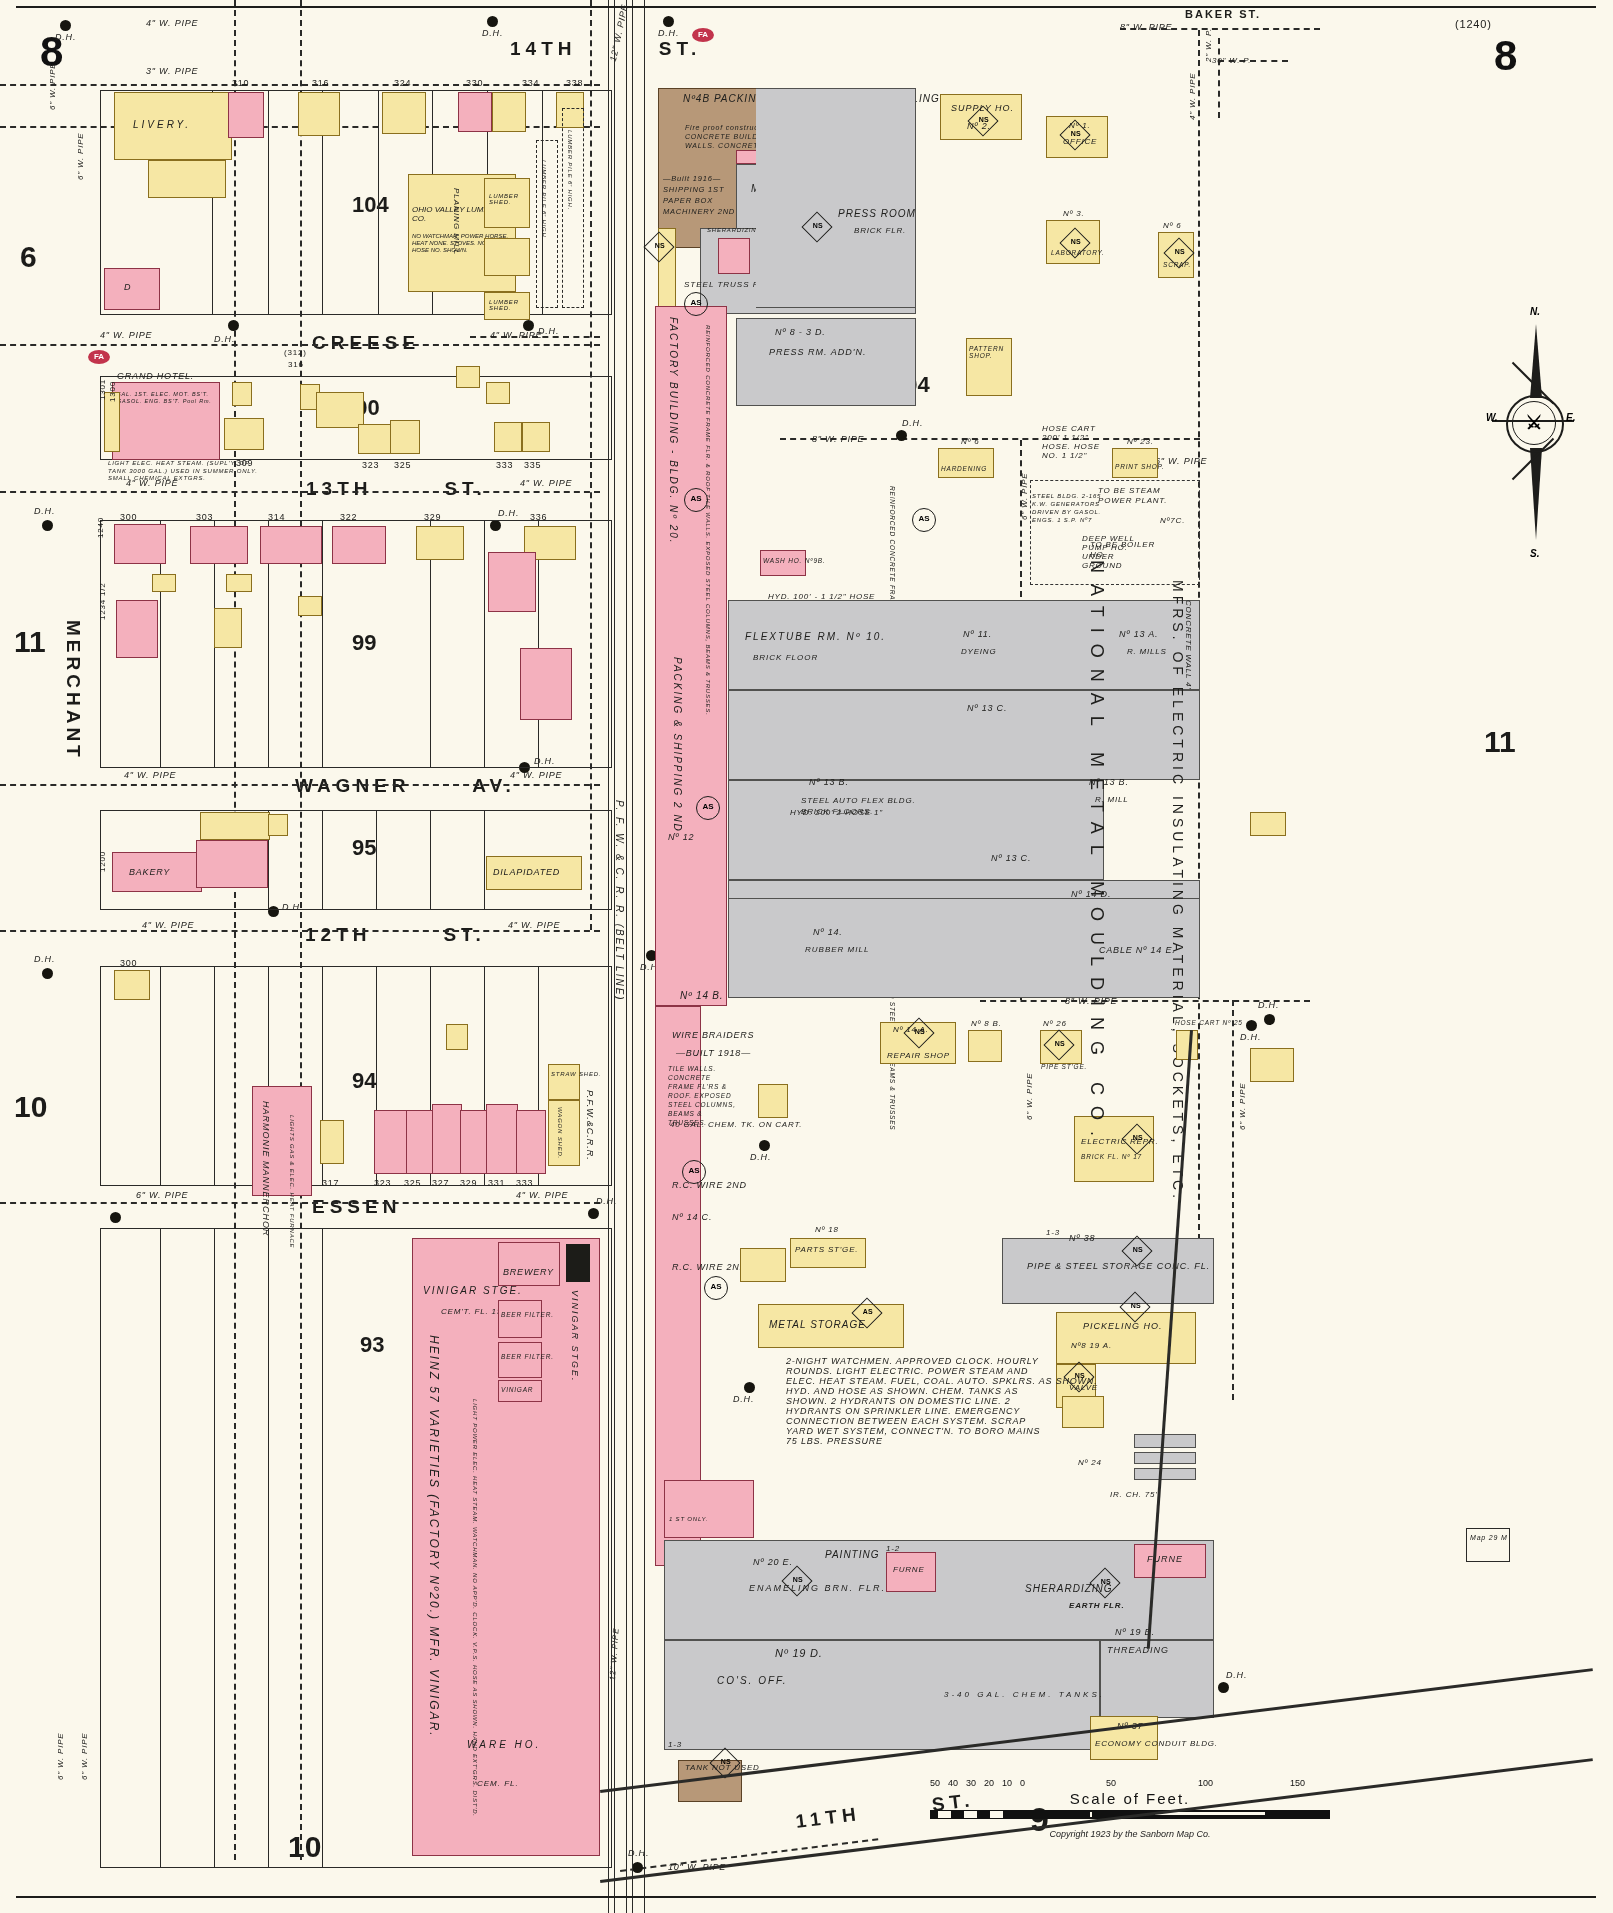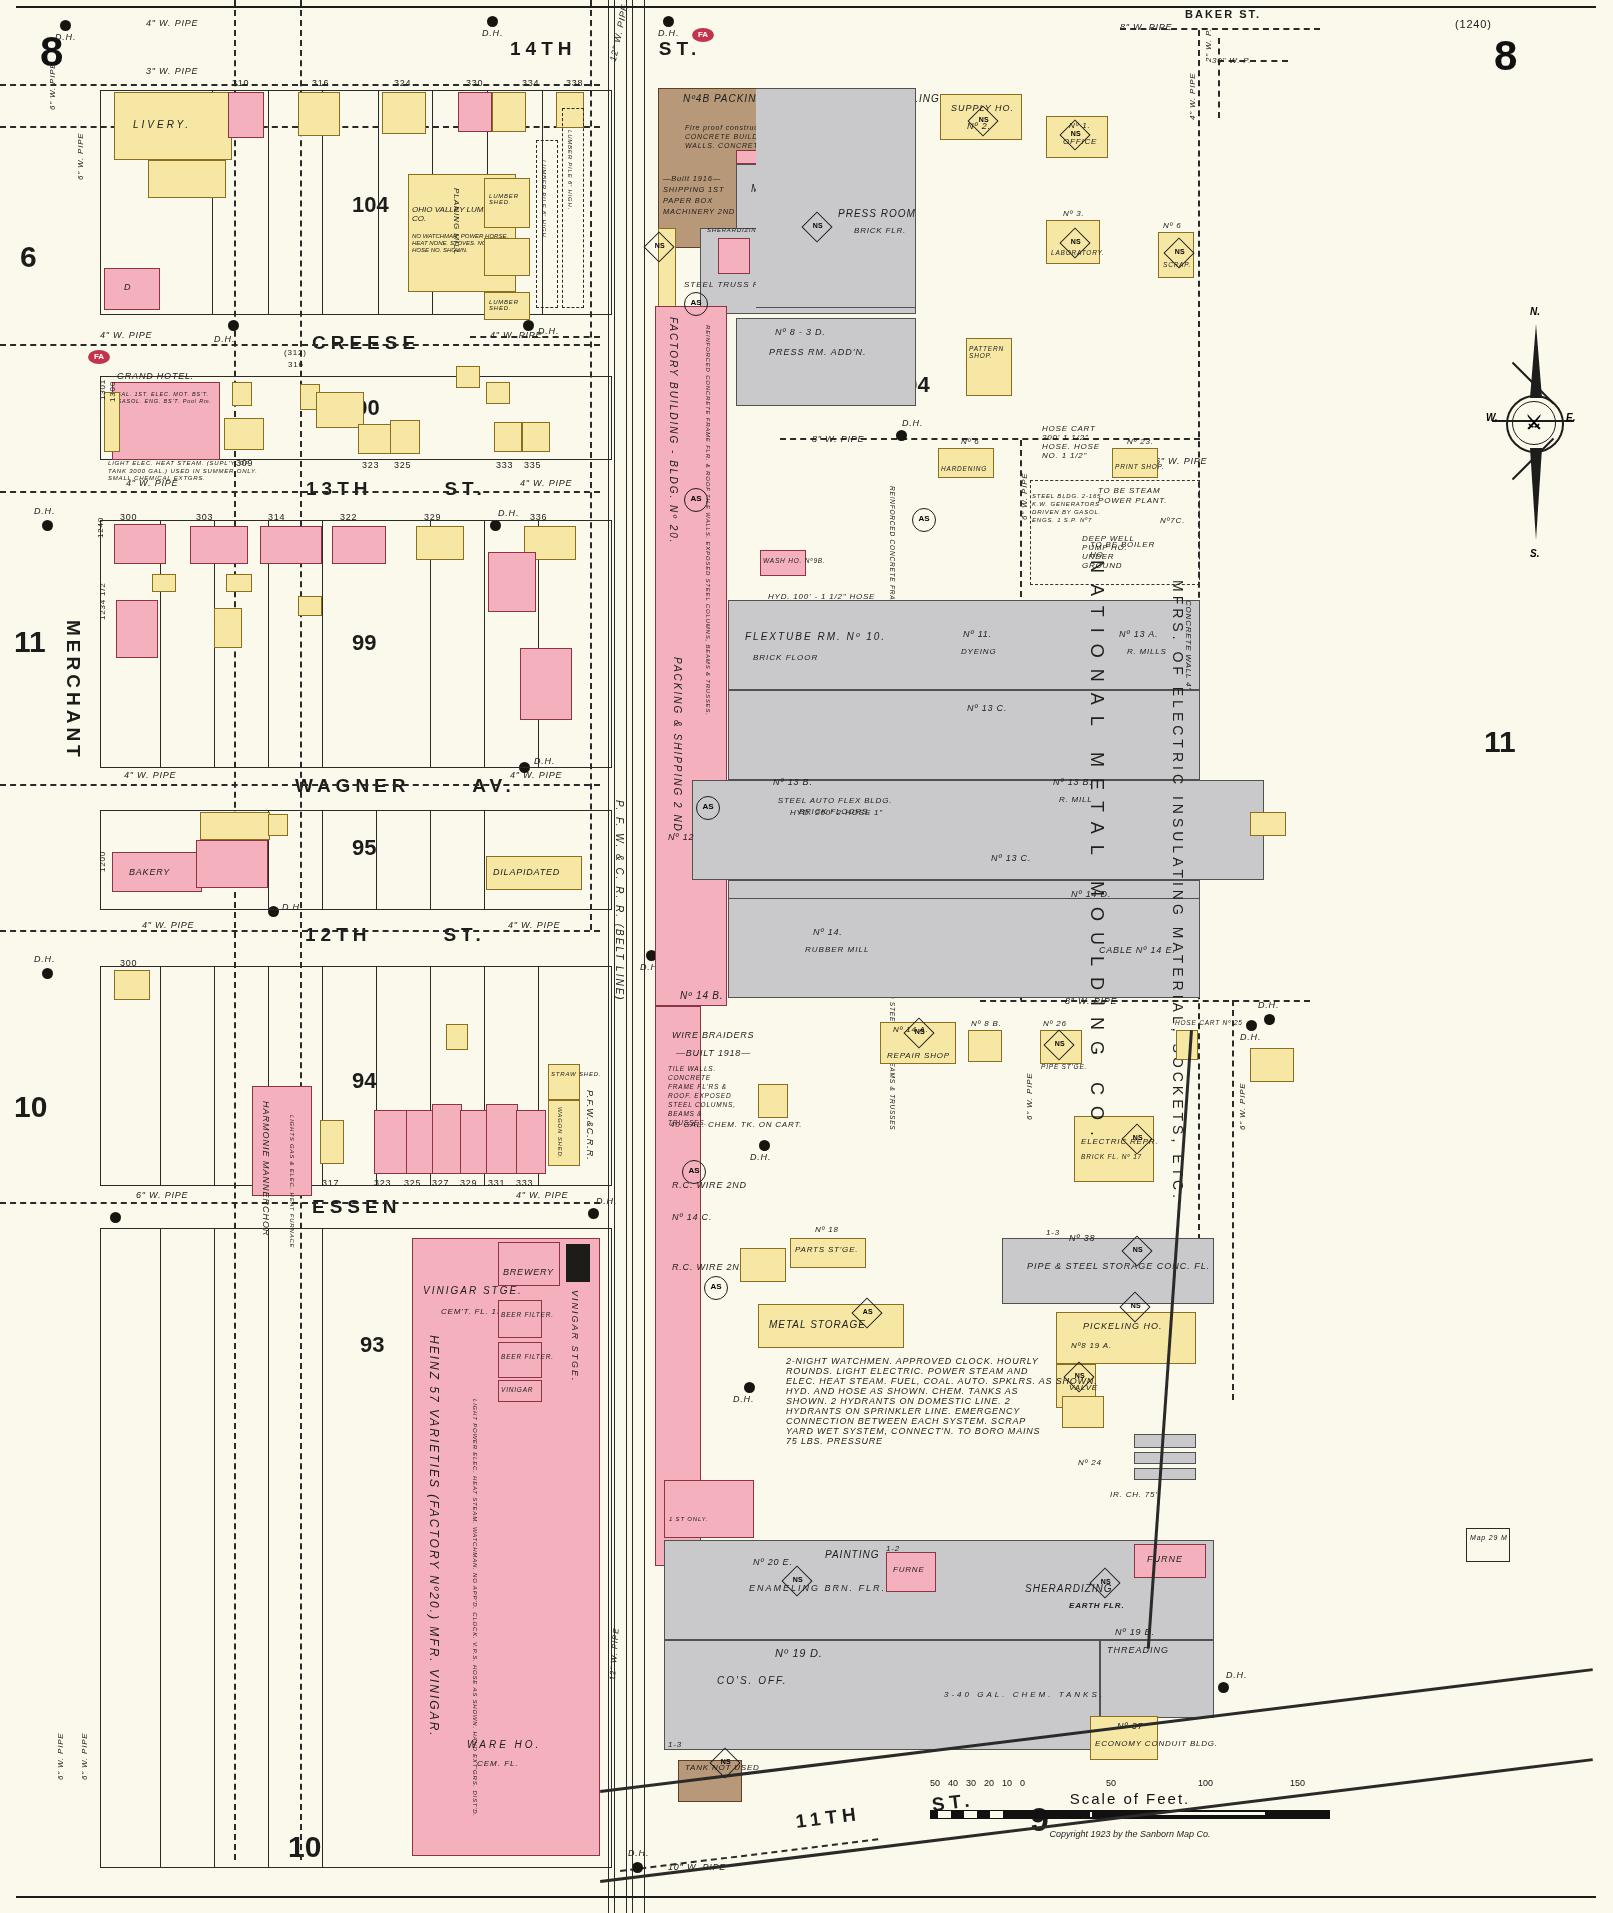--- a/index.html
+++ b/index.html
@@ -376,21 +376,21 @@
   <div class="lotcol" style="left:214px;top:1228px;height:640px;"></div>
   <div class="lotcol" style="left:268px;top:1228px;height:640px;"></div>
   <div class="lotcol" style="left:322px;top:1228px;height:640px;"></div>
 
   <div class="bld pnk" style="left:412px;top:1238px;width:188px;height:618px;">
     <div class="hand i vert t12" style="left:14px;top:96px;letter-spacing:2px;">HEINZ 57 VARIETIES (FACTORY Nº20.) MFR. VINIGAR.</div>
     <div class="hand i vert" style="left:58px;top:160px;font-size:6px;line-height:7px;">LIGHT POWER ELEC. HEAT STEAM. WATCHMAN. NO APP'D. CLOCK. V.P.S. HOSE AS SHOWN. HAND EXT'GRS. DIST'D.</div>
     <div class="hand i t10" style="left:10px;top:46px;letter-spacing:2px;">VINIGAR STGE.</div>
     <div class="hand i t8" style="left:28px;top:68px;">CEM'T. FL. 1ST.</div>
     <div class="hand i t10" style="left:54px;top:500px;letter-spacing:3px;">WARE HO.</div>
-    <div class="hand i t8" style="left:64px;top:520px;letter-spacing:1px;text-align:center;">CEM. FL.</div>
+    <div class="hand i t8" style="left:64px;top:540px;letter-spacing:1px;text-align:center;">CEM. FL.</div>
   </div>
   <div class="bld pnk" style="left:498px;top:1242px;width:62px;height:44px;">
     <div class="hand i t9" style="left:4px;top:24px;">BREWERY</div>
   </div>
   <div class="bld pnk" style="left:498px;top:1300px;width:44px;height:38px;">
     <div class="hand i" style="left:2px;top:10px;font-size:6.5px;">BEER FILTER.</div>
   </div>
   <div class="bld pnk" style="left:498px;top:1342px;width:44px;height:36px;">
     <div class="hand i" style="left:2px;top:10px;font-size:6.5px;">BEER FILTER.</div>
   </div>
@@ -503,21 +503,21 @@
     <div class="hand i t10" style="left:16px;top:30px;letter-spacing:2px;">FLEXTUBE RM.  Nº 10.</div>
     <div class="hand i t8" style="left:24px;top:52px;letter-spacing:1px;">BRICK FLOOR</div>
     <div class="hand i t9" style="left:234px;top:28px;">Nº 11.</div>
     <div class="hand i t8" style="left:232px;top:46px;">DYEING</div>
     <div class="hand i t9" style="left:390px;top:28px;">Nº 13 A.</div>
     <div class="hand i t8" style="left:398px;top:46px;">R. MILLS</div>
   </div>
   <div class="bld gry" style="left:728px;top:690px;width:472px;height:90px;">
     <div class="hand i t9" style="left:238px;top:12px;">Nº 13 C.</div>
   </div>
-  <div class="bld gry" style="left:692px;top:780px;width:572px;height:100px;text-align:center;">
+  <div class="bld gry" style="left:728px;top:780px;width:376px;height:100px;">
     <div class="hand i t9" style="left:80px;top:-4px;">Nº 13 B.</div>
     <div class="hand i t8" style="left:72px;top:14px;white-space:normal;width:140px;line-height:11px;">STEEL AUTO FLEX BLDG.
 BRICK FLOORS.</div>
     <div class="hand i t9" style="left:360px;top:-4px;">Nº 13 B.</div>
     <div class="hand i t8" style="left:366px;top:14px;">R. MILL</div>
   </div>
   <div class="bld gry" style="left:728px;top:880px;width:472px;height:74px;">
     <div class="hand i t9" style="left:262px;top:-28px;">Nº 13 C.</div>
     <div class="hand i t9" style="left:342px;top:8px;">Nº 14 D.</div>
   </div>

